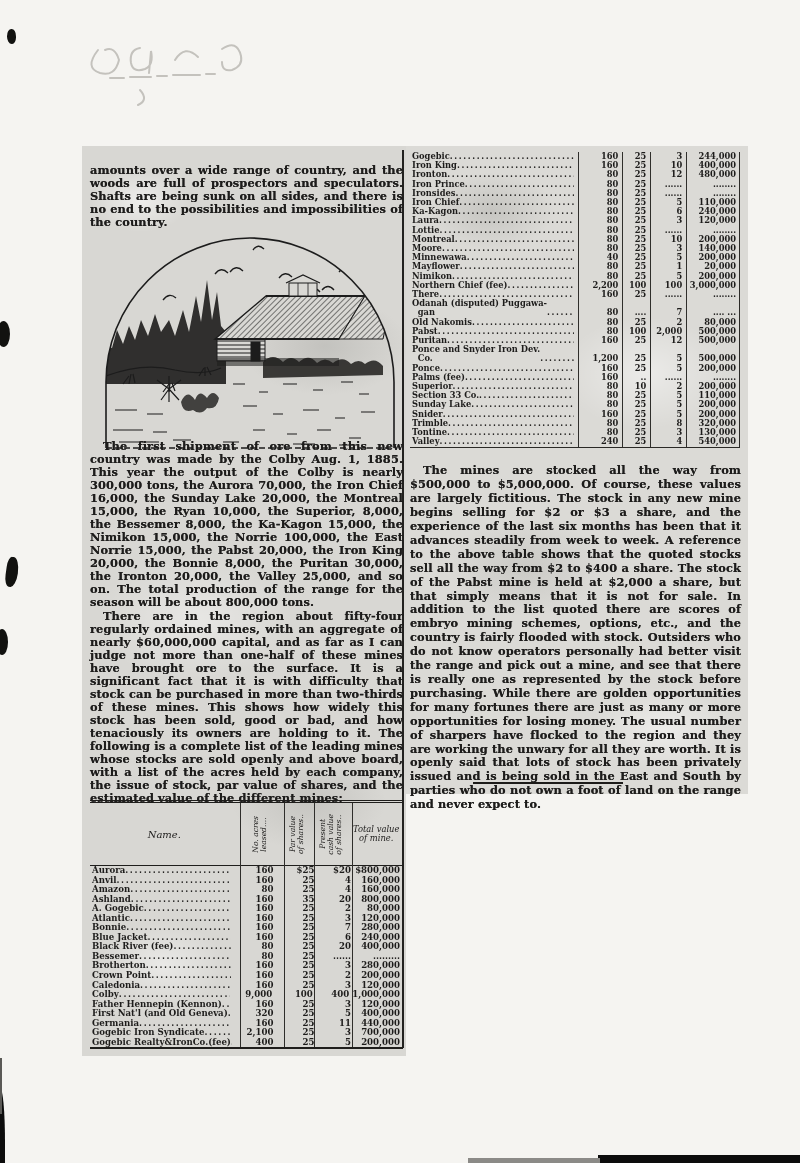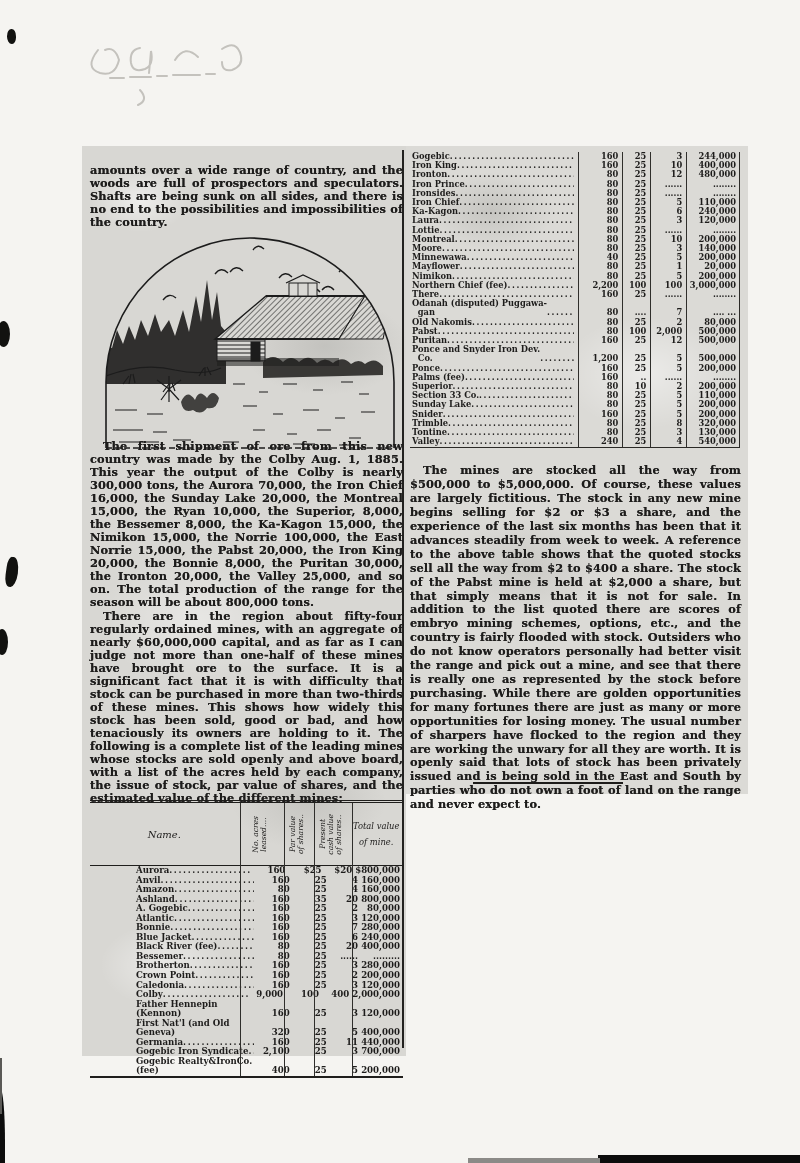--- a/index.html
+++ b/index.html
@@ -45,28 +45,28 @@
   .rtable{left:410px;top:152px;width:330px;border-right:1.5px solid #2a2926;border-bottom:1.5px solid #2a2926;}
   .mtable .vl{position:absolute;top:0;bottom:0;width:0;border-left:1px solid #2f2e2b;}
   .thead{display:flex;align-items:center;height:62px;border-bottom:1.5px solid #1f1e1c;
          font-style:italic;font-weight:400;}
   .thead .h-name{width:150px;display:flex;align-items:center;justify-content:center;font-size:10px;}
   .vhead{display:flex;align-items:center;justify-content:center;}
   .vhead span{writing-mode:vertical-rl;transform:rotate(180deg);font-size:7.6px;line-height:8px;
               white-space:pre-line;text-align:center;}
   .h-acres{width:44px;} .h-par{width:30px;} .h-present{width:38px;}
   .h-total{width:54px;display:flex;align-items:center;justify-content:center;
-           font-size:8.4px;line-height:16px;text-align:center;}
+           font-size:8.4px;line-height:9px;text-align:center;}
   .rowhost{position:relative;}
   .trow{display:flex;align-items:flex-end;font-weight:700;}
   .ltable .trow{font-size:8.6px;line-height:9.55px;min-height:9.55px;}
   .rtable .trow{font-size:8.3px;line-height:9.2px;min-height:9.2px;}
   .c{box-sizing:border-box;text-align:right;padding-right:3px;white-space:nowrap;}
   .cname{display:flex;align-items:flex-end;overflow:hidden;padding-left:2px;text-align:left;}
-  .ltable .cname{width:150px;margin-left:44px;} .ltable .ca{width:44px;} .ltable .cp{width:30px;margin-left:12px;}
+  .ltable .cname{width:150px;} .ltable .ca{width:44px;} .ltable .cp{width:30px;margin-left:12px;}
   .ltable .cv{width:38px;} .ltable .ct{width:51px;}
   .rtable .cname{width:168px;} .rtable .ca{width:44px;} .rtable .cp{width:28px;}
   .rtable .cv{width:36px;} .rtable .ct{width:54px;}
   .nm{white-space:pre-line;}
   .leader{flex:1;overflow:hidden;white-space:nowrap;}
   .leader::after{content:"...................................................................";
                  letter-spacing:1.6px;}
 
   
   .blob{position:absolute;background:#121210;}
@@ -329,21 +329,21 @@
         </div>
 
         <div class="trow">
           <div class="c cname">
             <span class="nm">Colby</span>
             <span class="leader"></span>
           </div>
           <div class="c ca">9,000</div>
           <div class="c cp">100</div>
           <div class="c cv">400</div>
-          <div class="c ct">2,000,000</div>
+          <div class="c ct">1,000,000</div>
         </div>
 
         <div class="trow">
           <div class="c cname">
             <span class="nm">Father Hennepin (Kennon)</span>
             <span class="leader"></span>
           </div>
           <div class="c ca">160</div>
           <div class="c cp">25</div>
           <div class="c cv">3</div>

